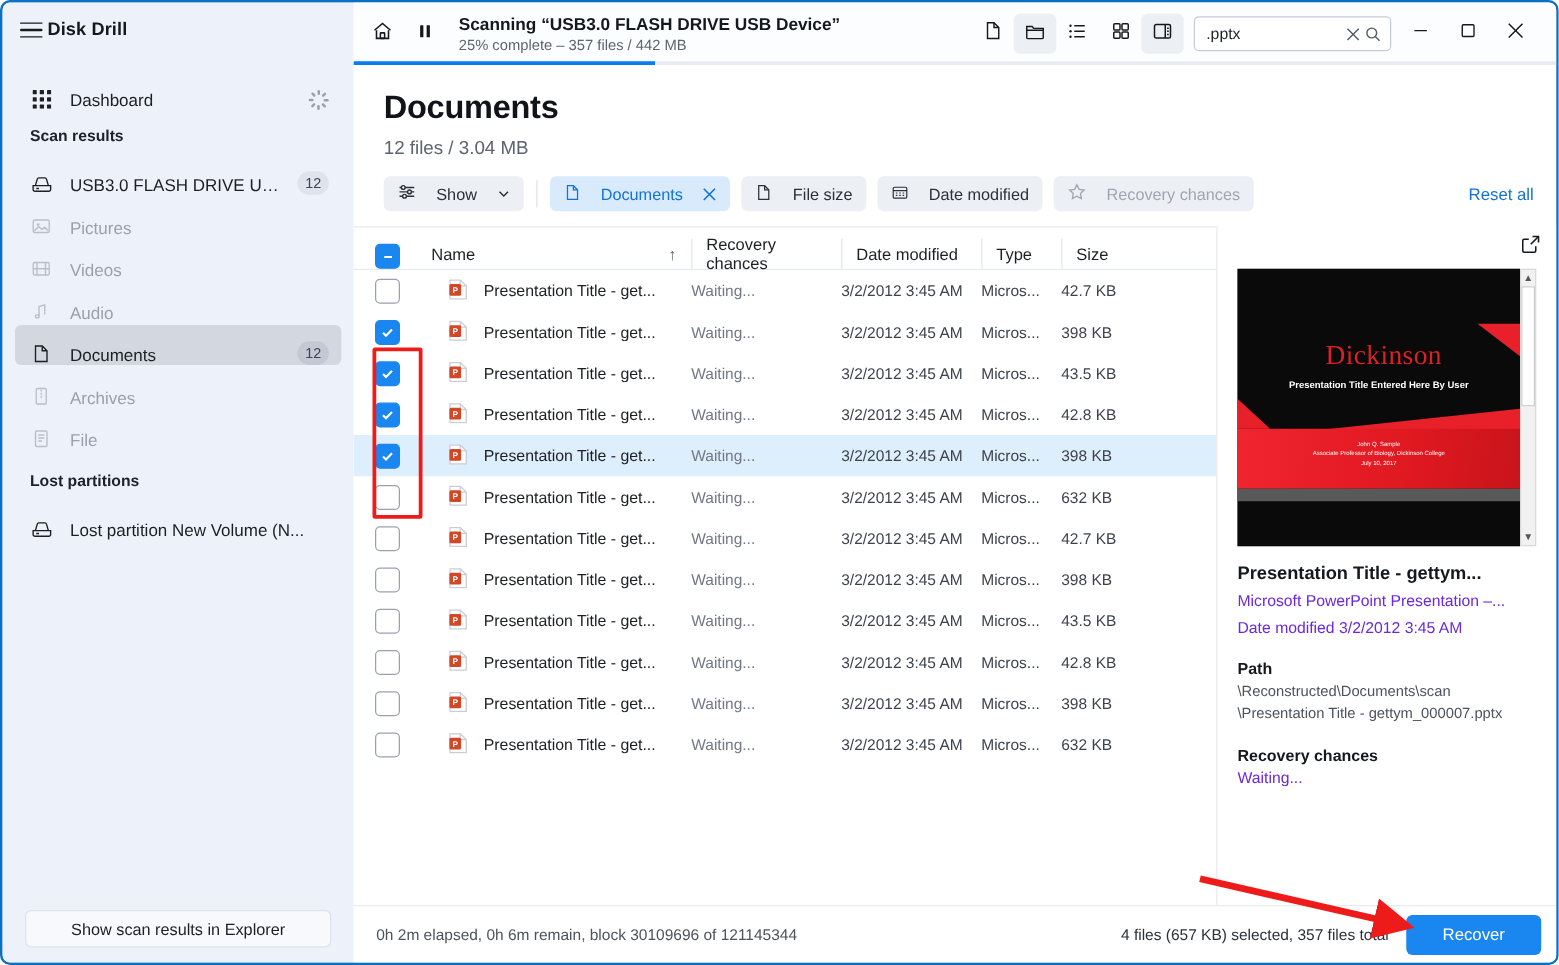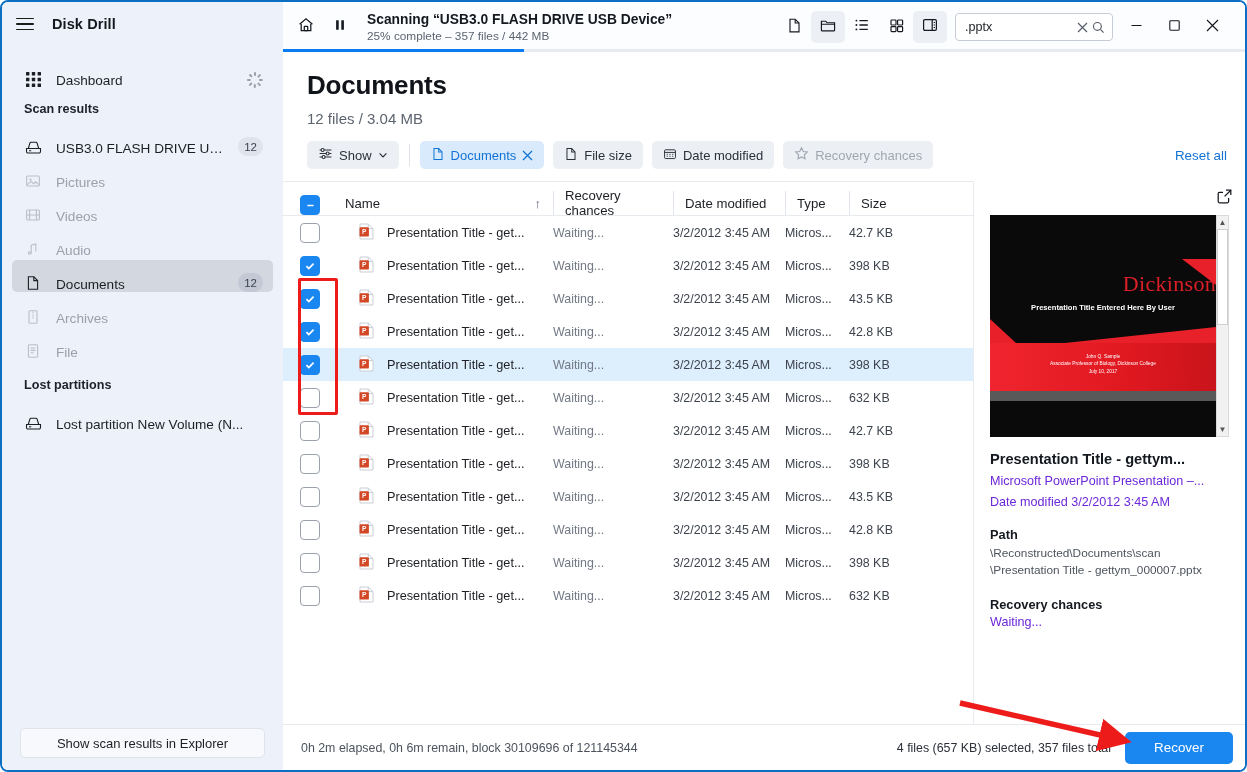--- a/index.html
+++ b/index.html
@@ -26,21 +26,20 @@
     background: #edf1f9;
     display: flex;
     flex-direction: column;
     position: relative;
   }
   .sb-top {
     height: 44px;
     display: flex;
     align-items: center;
     padding: 0 0 0 14px;
-    gap: 14px;
   }
   .hamburger {
     width: 22px; height: 22px;
     display: flex; flex-direction: column;
     justify-content: center; gap: 4px;
     cursor: pointer;
   }
   .hamburger span {
     display: block; height: 1.6px; width: 18px;
     background: #1b1b1b; border-radius: 1px;
@@ -171,21 +170,21 @@
 
   
   .filterbar {
     display: flex; align-items: center;
     padding: 14px 18px 0 24px;
     gap: 0px;
   }
   .chip {
     height: 28px; border-radius: 5px;
     background: #eceff4; color: #2b3039;
-    display: flex; align-items: center; gap: 6px;
+    display: flex; align-items: center; gap: 16px;
     padding: 0 11px; font-size: 13px; cursor: pointer;
     white-space: nowrap;
   }
   .chip.active { background: #d8eafc; color: #1273d4; }
   .chip.muted { color: #a0a6b1; }
   .chip .cx { cursor:pointer; display:flex; }
   .divider-v { width: 1px; height: 22px; background: #dfe3ea;
       margin: 0 10px; }
   .gap { width: 9px; }
   .reset {
@@ -254,21 +253,21 @@
   .slide .red-tri-tr { position:absolute; right:0; top:44px; width:0; height:0;
       border-left: 34px solid transparent; border-top: 26px solid #e8202a; }
   .slide .red-tri-l { position:absolute; left:0; top:104px; width:0; height:0;
       border-right: 26px solid transparent; border-bottom: 24px solid #e8202a; }
   .slide .red-block { position:absolute; left:0; right:0; top:128px; height: 48px;
       background: linear-gradient(95deg,#f0252f 0%, #e01820 60%, #c9141b 100%); }
   .slide .red-slope { position:absolute; right:0; top:112px; width:0; height:0;
       border-left: 170px solid transparent; border-bottom: 18px solid #e8202a; }
   .slide .gray-band { position:absolute; left:0; right:0; top:176px; height: 10px;
       background:#595959; }
-  .slide .brand { position:absolute; left:8px; right:0; top:56px; text-align:right;
+  .slide .brand { position:absolute; left:8px; right:0; top:56px; text-align:center;
       font-family:"Liberation Serif", serif; color:#dd1f28; font-size: 22px;
       letter-spacing:.3px; }
   .slide .subt { position:absolute; left:0; right:0; top:88px; text-align:center;
       color:#fff; font-size: 7.6px; font-weight:700; }
   .slide .byline { position:absolute; left:0; right:0; top:138px; text-align:center;
       color:#fff; font-size: 4.8px; line-height: 1.55; }
   .pv-scroll { width: 13px; flex:0 0 13px; background:#f1f1f1;
       border:1px solid #dadada; display:flex; flex-direction:column;
       align-items:center; justify-content:space-between; }
   .pv-scroll .sarrow { font-size: 8px; color:#555; height:13px;

